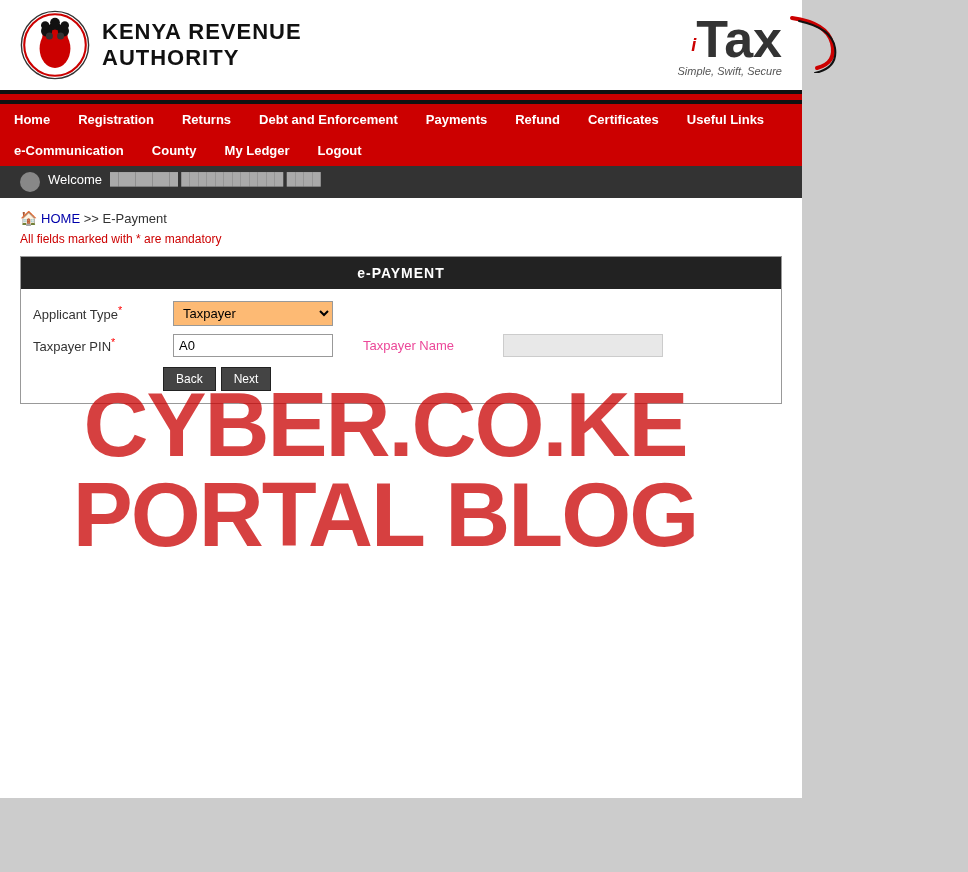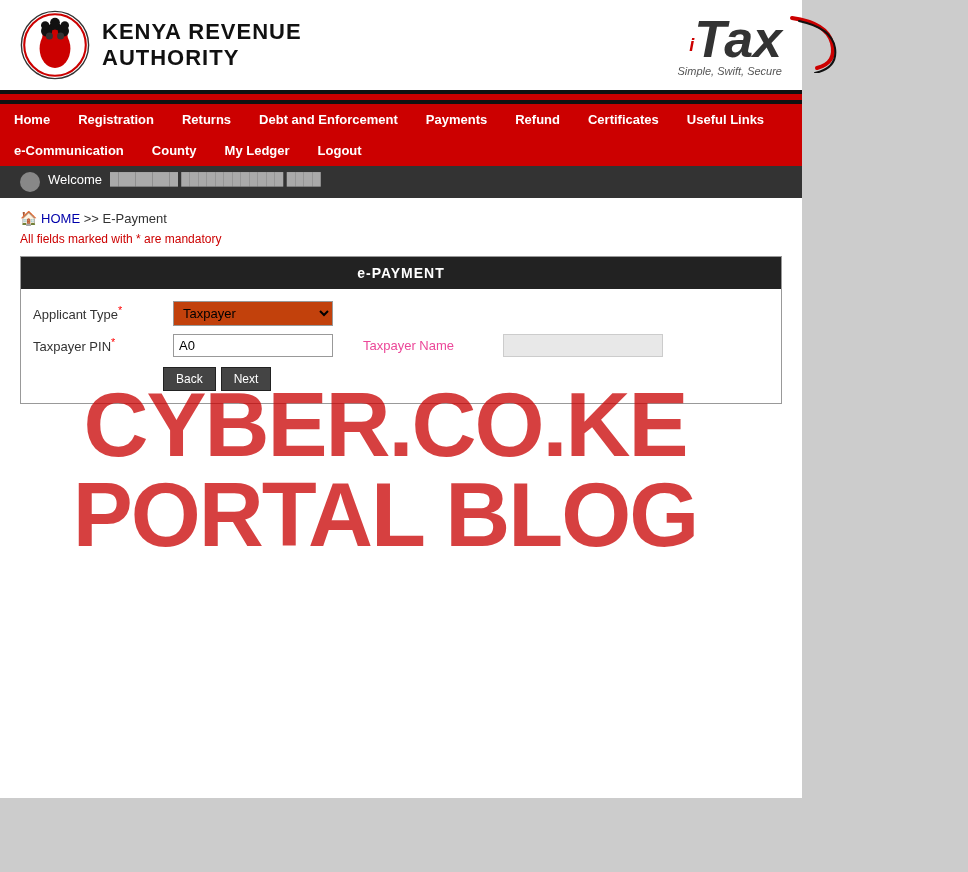--- a/index.html
+++ b/index.html
@@ -148,21 +148,21 @@
       color: #333;
     }
     .form-label sup {
       color: red;
     }
     .form-select {
       border: 1px solid #999;
       padding: 3px 5px;
       font-size: 13px;
       width: 160px;
-      background: #c2410c;
+      background: #fdba74;
     }
     .form-input {
       border: 1px solid #999;
       padding: 3px 5px;
       font-size: 13px;
       width: 160px;
       background: #fff;
     }
     .form-input-name {
       border: 1px solid #ccc;
@@ -261,21 +261,21 @@
         </svg>
         <div class="kra-text">
           <div>Kenya Revenue</div>
           <div>Authority</div>
         </div>
       </div>
 
       <div class="itax-logo">
         <div style="display:flex; align-items:baseline; position:relative;">
           <span style="font-size:18px; color:#cc0000; font-style:italic; font-weight:bold; position:relative; top:-6px;">i</span>
-          <span style="font-size:52px; font-weight:900; color:#333; line-height:1; font-style:italic;">Tax</span>
+          <span style="font-size:52px; font-weight:900; color:#333; line-height:1; ">Tax</span>
 
           <svg width="50" height="60" viewBox="0 0 50 60" style="position:absolute; right:-55px; top:0;">
             <path d="M5,5 Q40,10 45,30 Q50,50 30,55" stroke="#cc0000" stroke-width="4" fill="none" stroke-linecap="round"></path>
             <path d="M12,8 Q45,15 48,35 Q51,55 28,60" stroke="#111" stroke-width="2" fill="none" stroke-linecap="round"></path>
           </svg>
         </div>
         <div class="itax-tagline">Simple, Swift, Secure</div>
       </div>
     </div>
 

